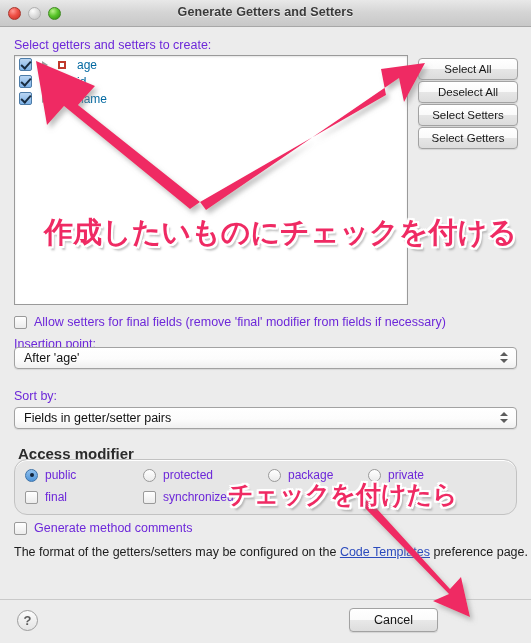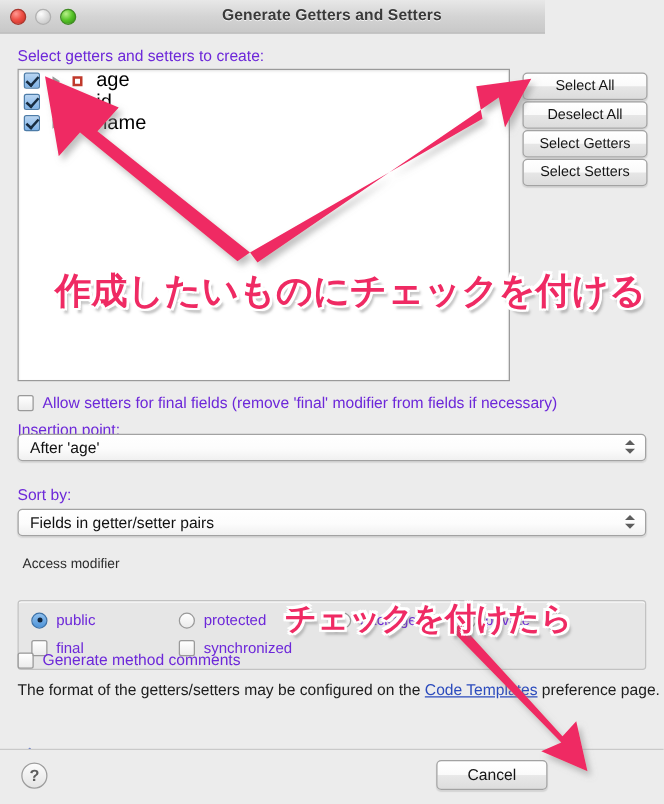--- a/index.html
+++ b/index.html
@@ -6,21 +6,21 @@
   body{
     width:531px;height:643px;overflow:hidden;
     font-family:"Liberation Sans","DejaVu Sans",sans-serif;
     background:#ececec;
     -webkit-font-smoothing:antialiased;
   }
   #app{position:relative;width:531px;height:643px;overflow:hidden;}
 
   
   .titlebar{
-    position:absolute;left:0;top:0;width:436px;height:27px;
+    position:absolute;left:0;top:0;width:531px;height:27px;
     background:linear-gradient(to bottom,#e8e8e8 0%,#d4d4d4 50%,#c8c8c8 100%);
     border-bottom:1px solid #a7a7a7;
     box-sizing:border-box;
   }
   .tb-title{
     position:absolute;left:0;top:5px;width:531px;text-align:center;
     font-size:12.5px;color:#3a3a3a;font-weight:bold;letter-spacing:.1px;
     text-shadow:0 1px 0 rgba(255,255,255,.75);
   }
   .lights{position:absolute;left:8px;top:7px;display:flex;gap:7px;}
@@ -60,21 +60,21 @@
   }
   .tri{
     width:0;height:0;margin-left:10px;flex:0 0 auto;
     border-left:6px solid #9a9a9a;
     border-top:4.5px solid transparent;border-bottom:4.5px solid transparent;
   }
   .fieldicon{
     width:8px;height:8px;margin-left:10px;flex:0 0 auto;box-sizing:border-box;
     border:2px solid #c0392b;background:#fff;
   }
-  .rowlabel{margin-left:11px;font-size:16px;color:#000000;}
+  .rowlabel{margin-left:11px;font-size:12px;color:#0369a1;}
 
   
   .sidebtns{position:absolute;left:418px;top:31px;display:flex;flex-direction:column;gap:1px;}
   .btn{
     width:100px;height:22px;line-height:20px;text-align:center;
     font-size:11.5px;color:#161616;box-sizing:border-box;
     border:1px solid #a2a2a2;border-radius:4px;
     background:linear-gradient(to bottom,#ffffff 0%,#fafafa 48%,#e6e6e6 52%,#dcdcdc 100%);
     box-shadow:0 1px 1px rgba(0,0,0,.10),inset 0 1px 0 #fff;
     cursor:default;
@@ -103,24 +103,24 @@
   .combo .val{position:absolute;left:9px;top:3px;font-size:12.5px;color:#111;}
   .stepper{position:absolute;right:7px;top:4px;width:9px;height:14px;}
   .stepper i{display:block;width:0;height:0;margin-left:0;
     border-left:4.5px solid transparent;border-right:4.5px solid transparent;}
   .stepper .up{border-bottom:4px solid #5d5d5d;}
   .stepper .dn{border-top:4px solid #5d5d5d;margin-top:3px;}
 
   
   .group{
     position:absolute;left:14px;top:432px;width:503px;height:56px;
-    box-sizing:border-box;border:1px solid #c2c2c2;border-radius:3px;
-    background:#e6e6e6;box-shadow:inset 0 1px 0 #fff;margin-top:21px;
-  }
-  .group-title{position:absolute;left:18px;top:418px;font-size:11px;color:#2b2b2b;}
+    box-sizing:border-box;border:1px solid #c2c2c2;border-radius:13px;
+    background:#e6e6e6;box-shadow:inset 0 1px 0 #fff;
+  }
+  .group-title{position:absolute;left:18px;top:418px;font-size:15px;color:#2b2b2b;font-weight:bold;}
   .gridrow{position:absolute;left:10px;display:flex;}
   #radio-row{top:8px;}
   #chk-row{top:30px;}
   .cell{display:flex;align-items:center;}
   .radio{
     width:13px;height:13px;border-radius:50%;box-sizing:border-box;
     border:1px solid #9a9a9a;flex:0 0 auto;position:relative;
     background:linear-gradient(to bottom,#ffffff,#ebebeb);
   }
   .radio.on{
@@ -219,22 +219,22 @@
         <div class="cbx on"></div>
         <div class="tri"></div>
         <div class="fieldicon"></div>
         <div class="rowlabel">name</div>
       </div>
     </div>
 
     <div class="sidebtns">
       <div class="btn">Select All</div>
       <div class="btn">Deselect All</div>
+      <div class="btn">Select Setters</div>
       <div class="btn">Select Getters</div>
-      <div class="btn">Select Setters</div>
     </div>
 
     <div class="opt-allow">
       <div class="sqbox"></div>
       <div class="label">Allow setters for final fields (remove 'final' modifier from fields if necessary)</div>
     </div>
 
     <div class="label lbl-insert">Insertion point:</div>
     <div class="combo" id="combo-insert">
       <div class="val">After 'age'</div>

